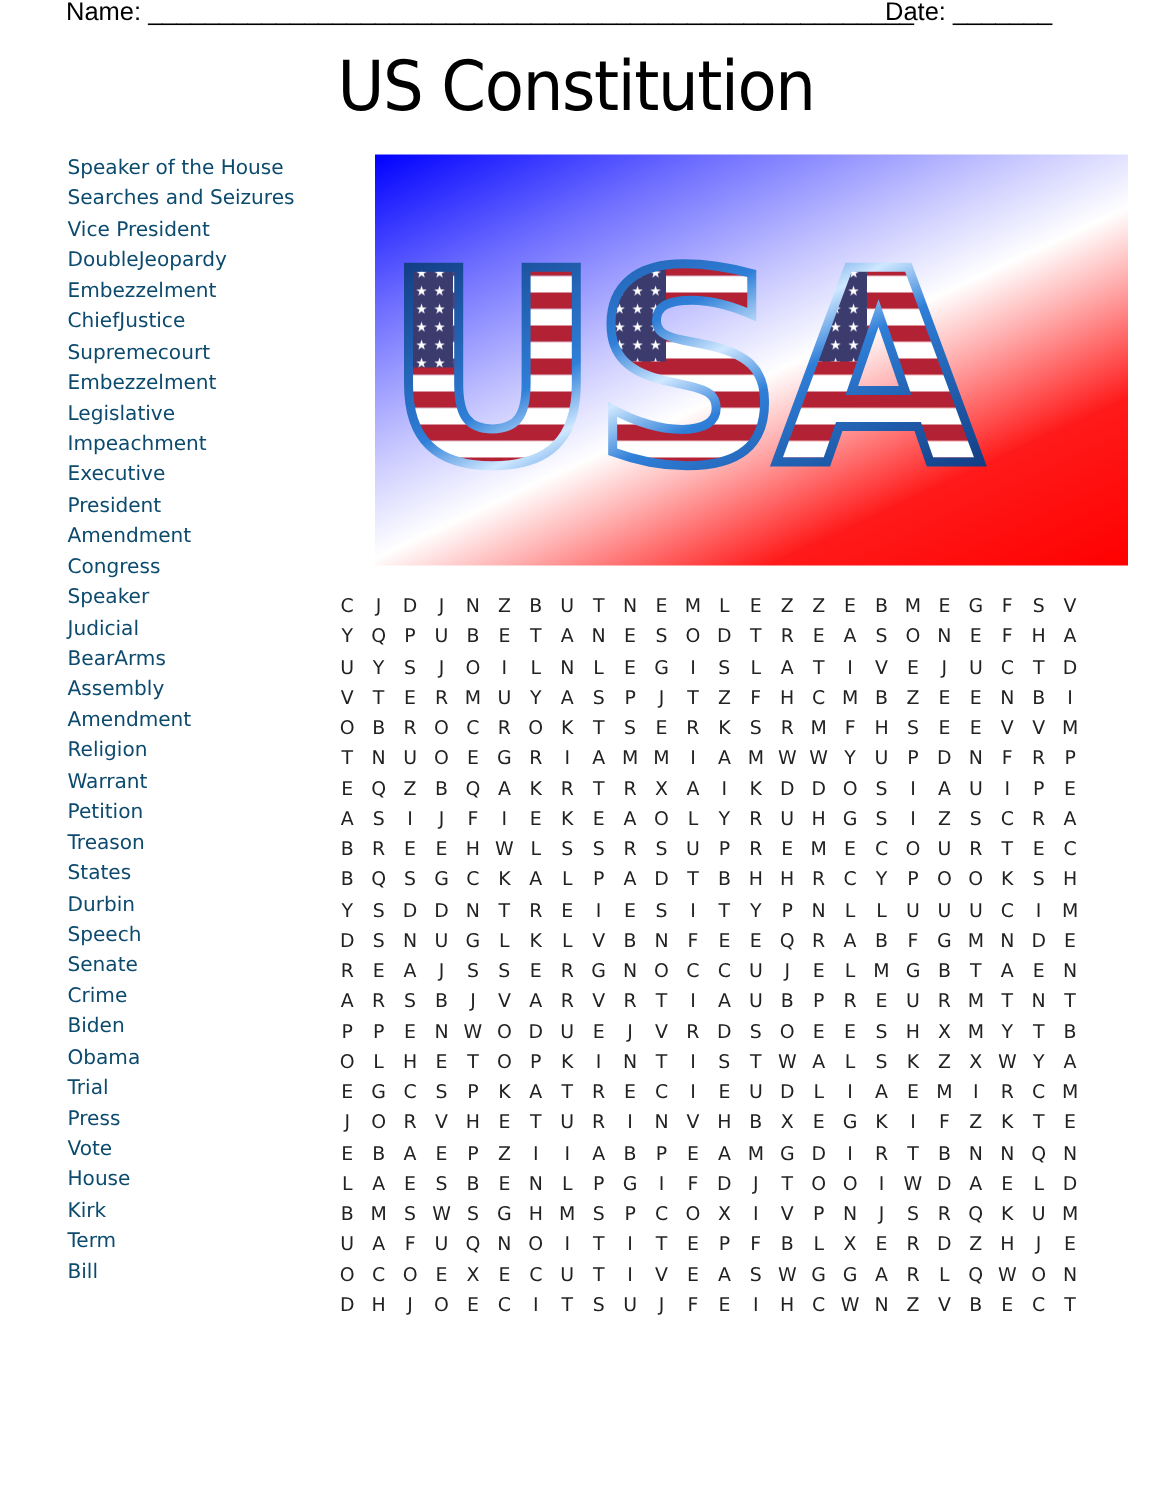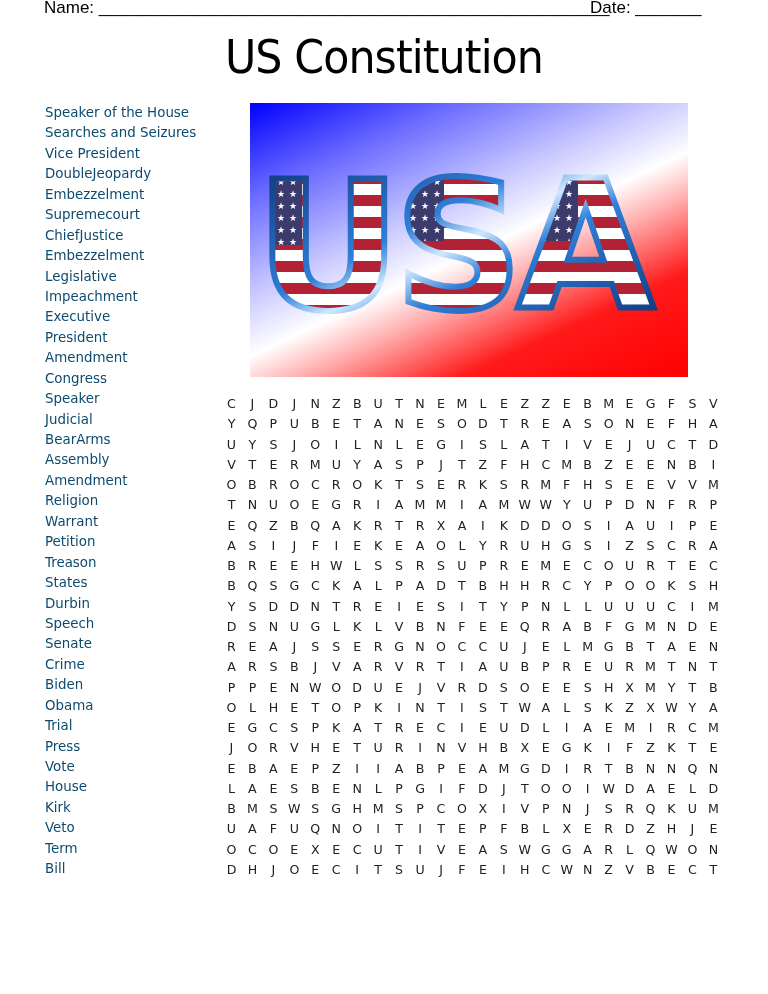--- a/index.html
+++ b/index.html
@@ -23,21 +23,21 @@
   }
 
   .word-list { position: absolute; top: 103px; left: 45px; list-style: none; }
   .word-list li {
     height: 20.45px; line-height: 20.45px;
     font-family: "DejaVu Sans", sans-serif; font-size: 13.4px; color: #0c4a6e;
     white-space: nowrap;
   }
 
   .hero {
-    position: absolute; left: 250px; top: 103px; width: 438px; height: 274px;
+    position: absolute; left: 250px; top: 103px; width: 502px; height: 274px;
     overflow: hidden;
     background: linear-gradient(155deg, #ff0000 0%, #ff2020 20%, #ffffff 50%, #b9b9ff 65%, #5050ff 85%, #0000ff 100%);
     background: linear-gradient(-25deg, #ff0000 0%, #ff1a1a 22%, #ffb0b0 38%, #ffffff 47%, #c8c8ff 60%, #6b6bff 80%, #0000ff 100%);
   }
   .hero svg { position: absolute; left: 0; top: 0; }
 
   .grid {
     position: absolute; left: 221px; top: 394px;
     display: grid; grid-template-columns: repeat(24, 20.96px); grid-auto-rows: 20.25px;
   }
@@ -53,22 +53,22 @@
 <div class="header-date">Date: _______</div>
 
 <h1 class="title">US Constitution</h1>
 
 <ul class="word-list" id="word-list">
     <li>Speaker of the House</li>
     <li>Searches and Seizures</li>
     <li>Vice President</li>
     <li>DoubleJeopardy</li>
     <li>Embezzelment</li>
+    <li>ChiefJustice</li>
     <li>Supremecourt</li>
-    <li>ChiefJustice</li>
     <li>Embezzelment</li>
     <li>Legislative</li>
     <li>Impeachment</li>
     <li>Executive</li>
     <li>President</li>
     <li>Amendment</li>
     <li>Congress</li>
     <li>Speaker</li>
     <li>Judicial</li>
     <li>BearArms</li>
@@ -83,21 +83,20 @@
     <li>Speech</li>
     <li>Senate</li>
     <li>Crime</li>
     <li>Biden</li>
     <li>Obama</li>
     <li>Trial</li>
     <li>Press</li>
     <li>Vote</li>
     <li>House</li>
     <li>Kirk</li>
-    <li>Veto</li>
     <li>Term</li>
     <li>Bill</li>
   </ul>
 
 <div class="hero">
   <svg width="438" height="274" viewBox="0 0 438 274">
     <defs>
       <pattern id="stripes" patternUnits="userSpaceOnUse" width="438" height="22" y="70">
         <rect width="438" height="11" fill="#b22234"></rect>
         <rect y="11" width="438" height="11" fill="#ffffff"></rect>

